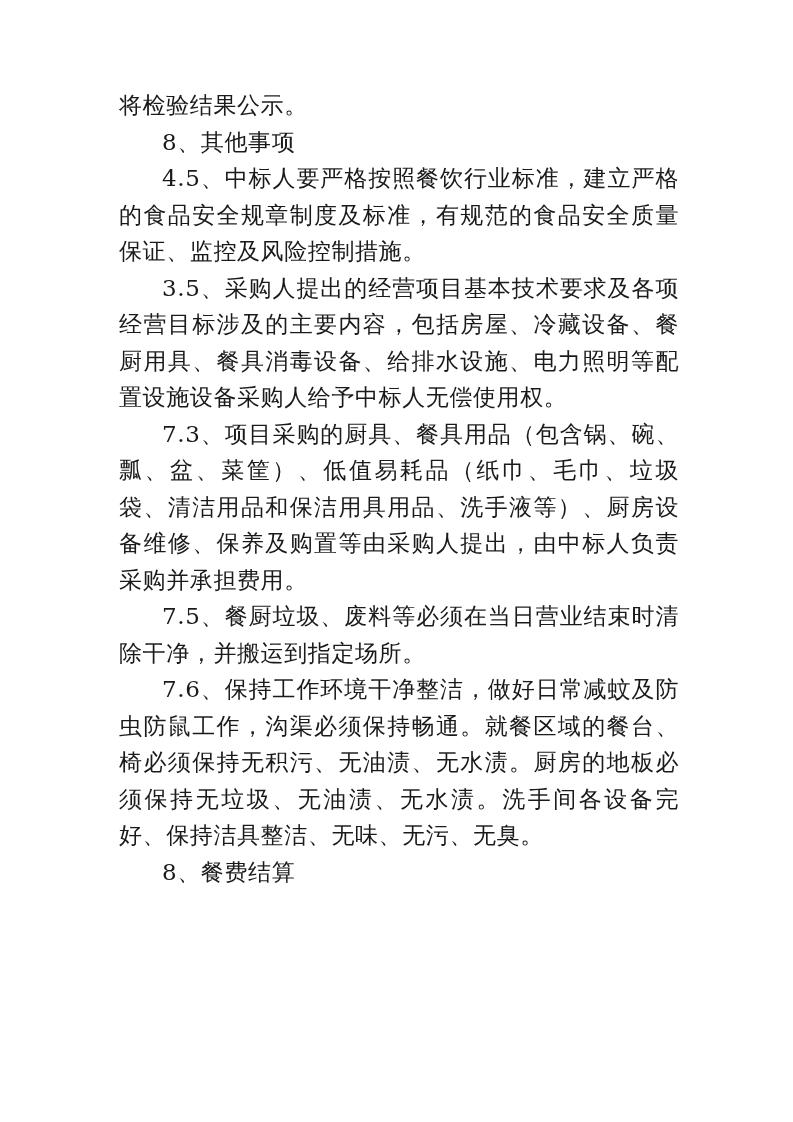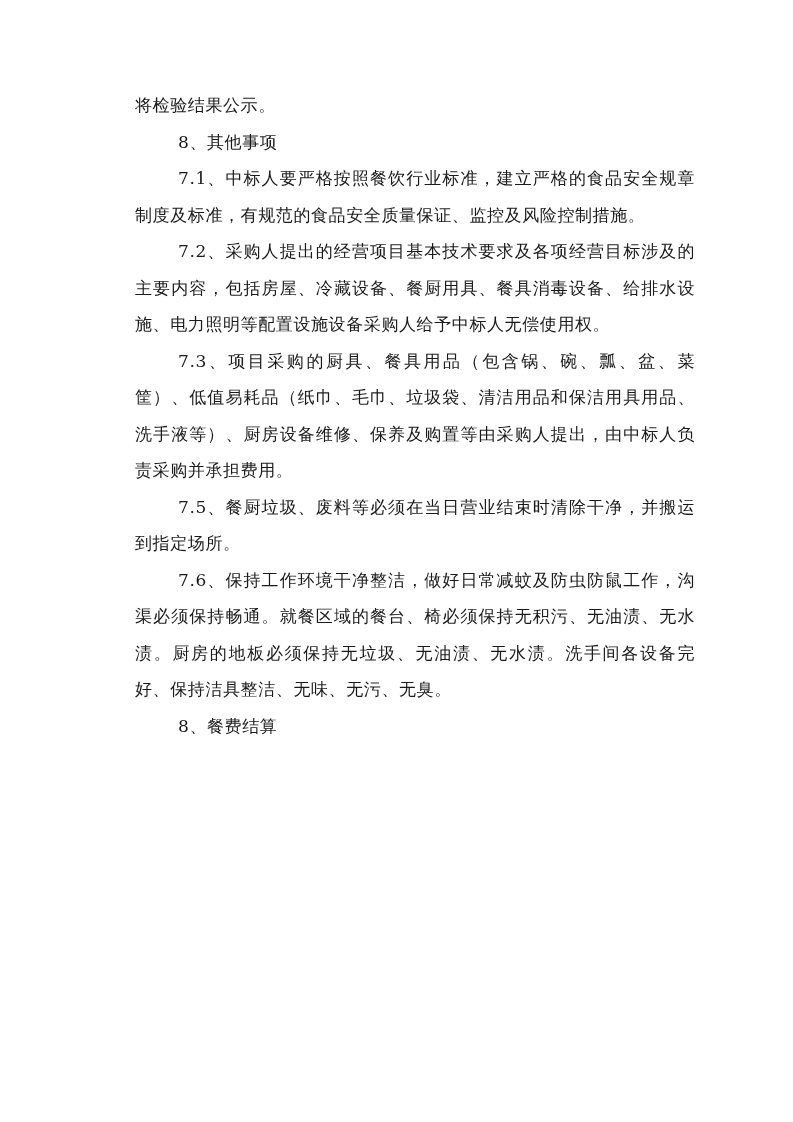--- a/index.html
+++ b/index.html
@@ -12,24 +12,23 @@
       height: 1122px;
       position: relative;
       overflow: hidden;
     }
     .page {
       position: absolute;
       left: 119px;
       top: 87px;
       width: 560px;
       font-family: "DejaVu Serif", "Liberation Serif", serif;
-      font-size: 17px;
+      font-size: 23px;
       line-height: 36.5px;
       color: #1a1a1a;
-      margin-left: 16px;
     }
     .para {
       margin: 0;
       padding: 0;
       text-align: justify;
       text-align-last: left;
       letter-spacing: 0.6px;
       word-break: break-all;
     }
     .indent {
@@ -38,19 +37,19 @@
     .heading {
       text-indent: 43px;
     }
   </style>
 </head>
 <body>
 
 <div class="page">
   <p class="para">将检验结果公示。</p>
   <p class="para heading">8、其他事项</p>
-  <p class="para indent">7.1、中标人要严格按照餐饮行业标准，建立严格的食品安全规章制度及标准，有规范的食品安全质量保证、监控及风险控制措施。</p>
-  <p class="para indent">7.2、采购人提出的经营项目基本技术要求及各项经营目标涉及的主要内容，包括房屋、冷藏设备、餐厨用具、餐具消毒设备、给排水设施、电力照明等配置设施设备采购人给予中标人无偿使用权。</p>
+  <p class="para indent">4.5、中标人要严格按照餐饮行业标准，建立严格的食品安全规章制度及标准，有规范的食品安全质量保证、监控及风险控制措施。</p>
+  <p class="para indent">3.5、采购人提出的经营项目基本技术要求及各项经营目标涉及的主要内容，包括房屋、冷藏设备、餐厨用具、餐具消毒设备、给排水设施、电力照明等配置设施设备采购人给予中标人无偿使用权。</p>
   <p class="para indent">7.3、项目采购的厨具、餐具用品（包含锅、碗、瓢、盆、菜筐）、低值易耗品（纸巾、毛巾、垃圾袋、清洁用品和保洁用具用品、洗手液等）、厨房设备维修、保养及购置等由采购人提出，由中标人负责采购并承担费用。</p>
   <p class="para indent">7.5、餐厨垃圾、废料等必须在当日营业结束时清除干净，并搬运到指定场所。</p>
   <p class="para indent">7.6、保持工作环境干净整洁，做好日常减蚊及防虫防鼠工作，沟渠必须保持畅通。就餐区域的餐台、椅必须保持无积污、无油渍、无水渍。厨房的地板必须保持无垃圾、无油渍、无水渍。洗手间各设备完好、保持洁具整洁、无味、无污、无臭。</p>
   <p class="para heading">8、餐费结算</p>
 </div>
 
 </body></html>

